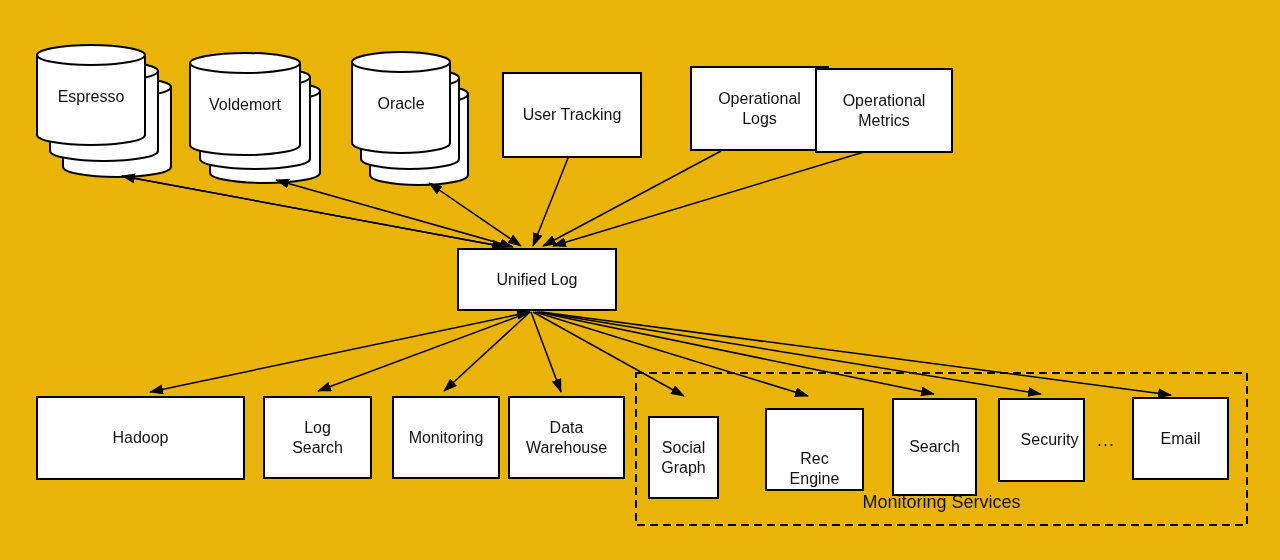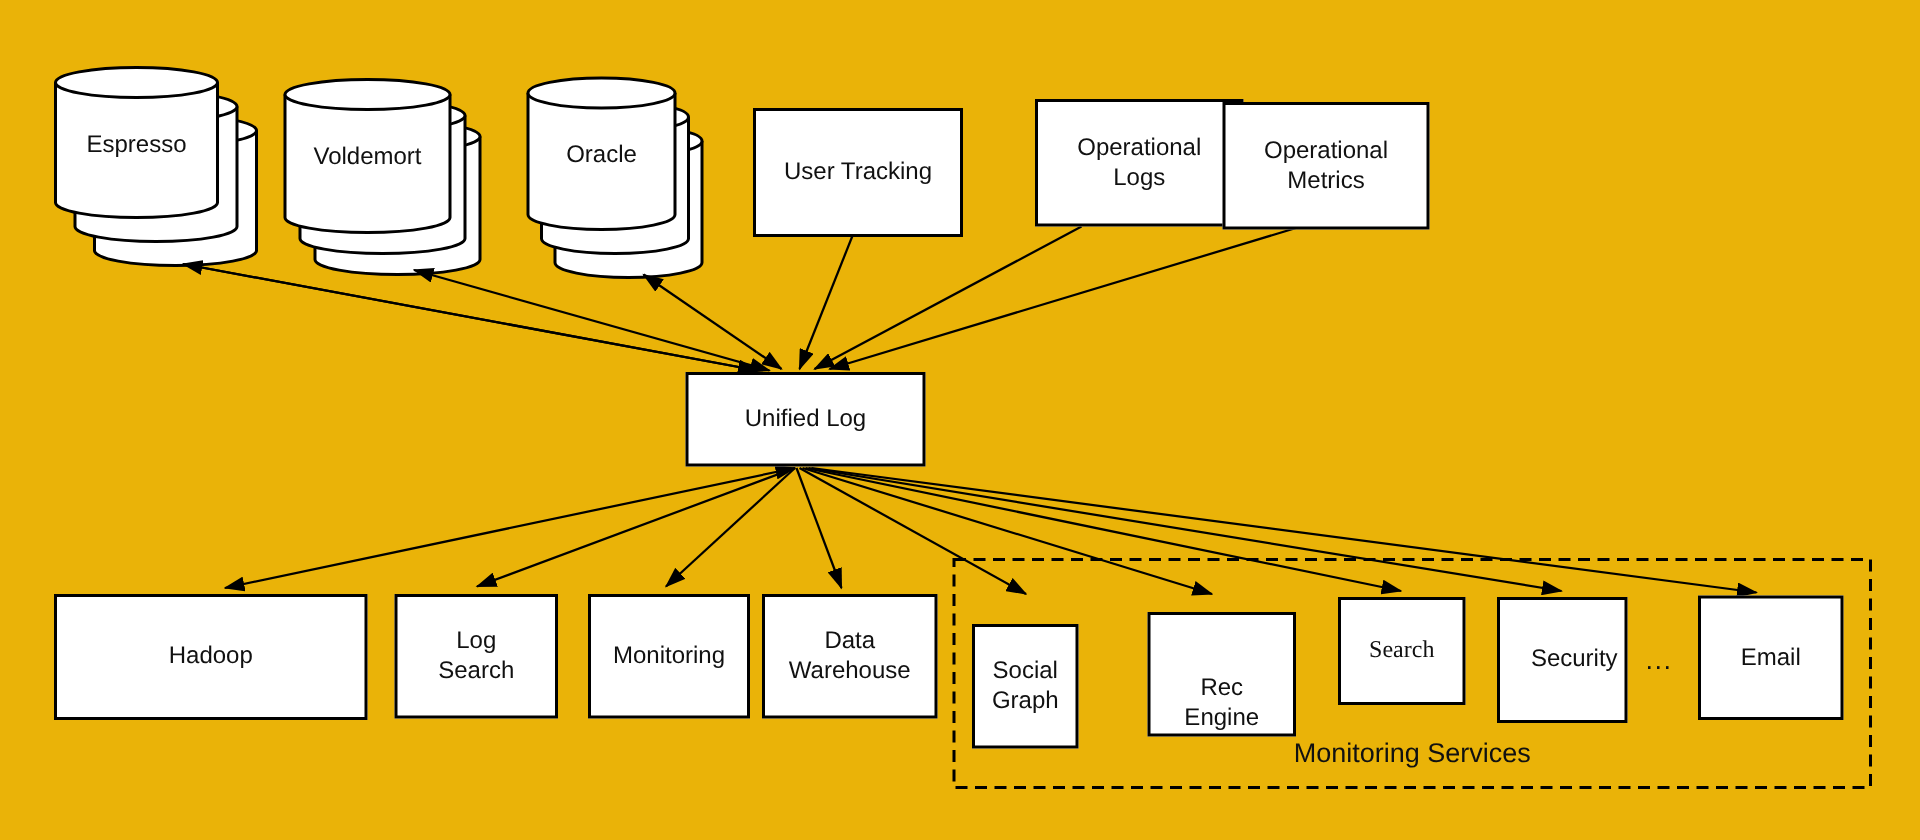--- a/index.html
+++ b/index.html
@@ -123,21 +123,21 @@
   <div class="node" style="left:508px;top:396px;width:117px;height:83px;">
     <span class="lbl" style="max-width:98px;">Data Warehouse</span>
   </div>
 
   <div class="node" style="left:648px;top:400px;width:71px;height:83px;margin-top:16px;">
     <span class="lbl" style="max-width:60px;">Social Graph</span>
   </div>
   <div class="node" style="left:765px;top:408px;width:99px;height:83px;align-items:flex-end;">
     <span class="lbl" style="max-width:62px;">Rec Engine</span>
   </div>
-  <div class="node" style="left:892px;top:398px;width:85px;height:72px;font-family:Liberation Serif, serif;">
+  <div class="node" style="left:892px;top:398px;width:85px;height:98px;">
     <span class="lbl">Search</span>
   </div>
   <div class="node" style="left:998px;top:398px;width:87px;height:84px;padding-left:16px;">
     <span class="lbl">Security</span>
   </div>
   <div class="free-label dots" style="left:1088px;top:430px;width:36px;height:24px;">...</div>
   <div class="node" style="left:1132px;top:397px;width:97px;height:83px;">
     <span class="lbl">Email</span>
   </div>
 

